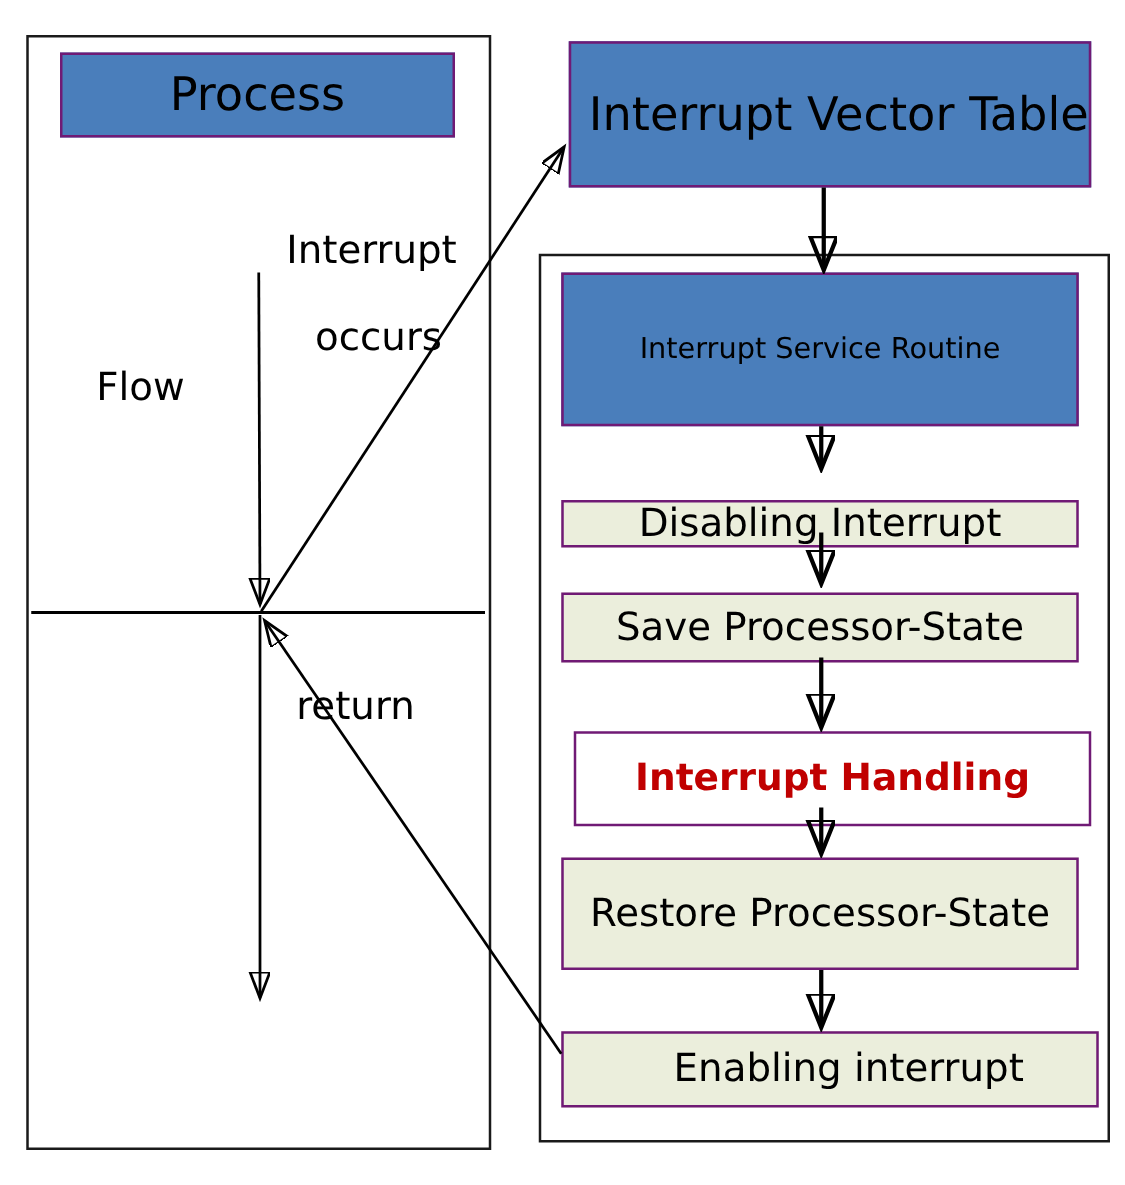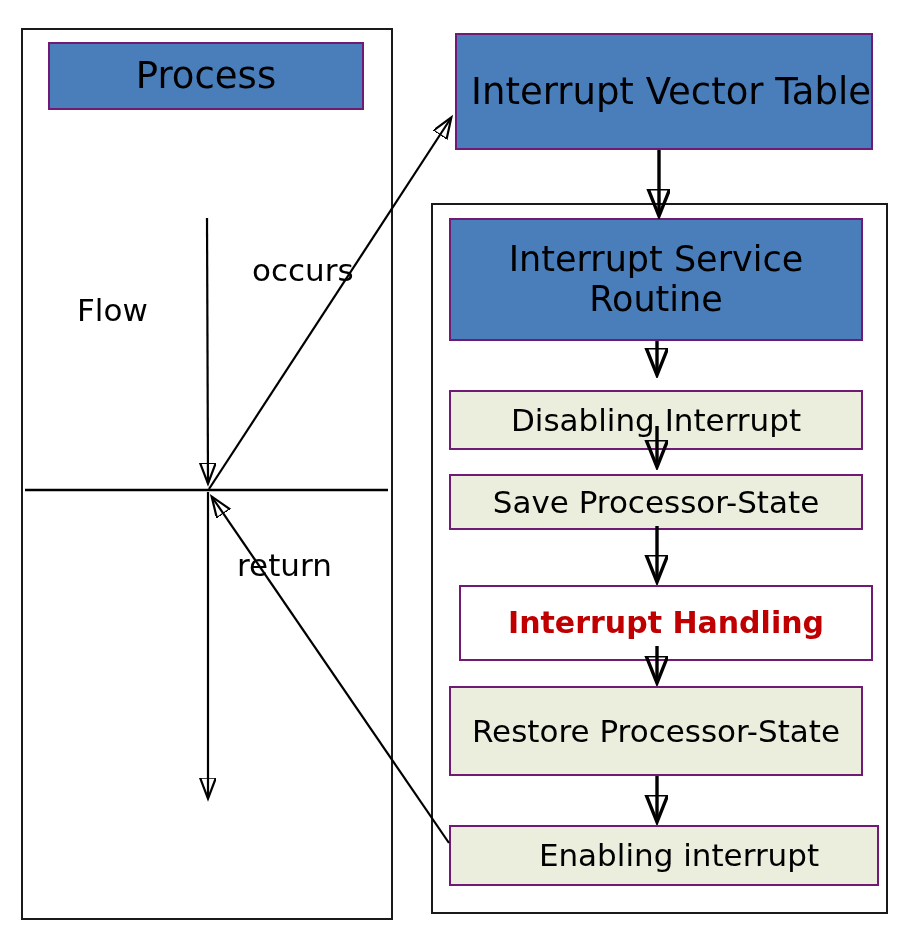--- a/index.html
+++ b/index.html
@@ -44,21 +44,21 @@
   .label {
     position: absolute;
     color: #000000;
     white-space: nowrap;
     line-height: 1.05;
   }
 
   
   .t-process   { font-size: 37px; }
   .t-ivt       { font-size: 37px; }
-  .t-isr       { font-size: 35px; }
+  .t-isr       { font-size: 23px; }
   .t-step      { font-size: 31px; }
   .t-handling  { font-size: 30px; font-weight: bold; color: #C00000; }
   .t-note      { font-size: 31px; }
 
   
   #overlay {
     position: absolute;
     left: 0; top: 0;
     width: 900px;
     height: 948px;
@@ -70,38 +70,39 @@
 <body>
 
 <div id="canvas">
 
   <div class="panel" style="left:21px; top:28px; width:372px; height:892px;"></div>
 
   <div class="box box-blue t-process" style="left:48px; top:42px; width:316px; height:68px;">
     <span>Process</span>
   </div>
 
+  <div class="label t-note" style="left:229px; top:184px;">Interrupt</div>
 
   <div class="label t-note" style="left:252px; top:254px;">occurs</div>
 
   <div class="label t-note" style="left:77px; top:294px;">Flow</div>
 
   <div class="label t-note" style="left:237px; top:549px;">return</div>
 
   <div class="box box-blue t-ivt" style="left:455px; top:33px; width:418px; height:117px;justify-content:flex-end;">
     <span>Interrupt  Vector Table</span>
   </div>
 
   <div class="panel" style="left:431px; top:203px; width:457px; height:711px;"></div>
 
   <div class="box box-blue t-isr" style="left:449px; top:218px; width:414px; height:123px;">
     <span>Interrupt Service Routine</span>
   </div>
 
-  <div class="box box-cream t-step" style="left:449px; top:390px; width:414px; height:60px;align-items:center;">
+  <div class="box box-cream t-step" style="left:449px; top:400px; width:414px; height:38px;align-items:center;">
     <span>Disabling Interrupt</span>
   </div>
 
   <div class="box box-cream t-step" style="left:449px; top:474px; width:414px; height:56px;">
     <span>Save Processor-State</span>
   </div>
 
   <div class="box box-white t-handling" style="left:459px; top:585px; width:414px; height:76px;">
     <span>Interrupt Handling</span>
   </div>

